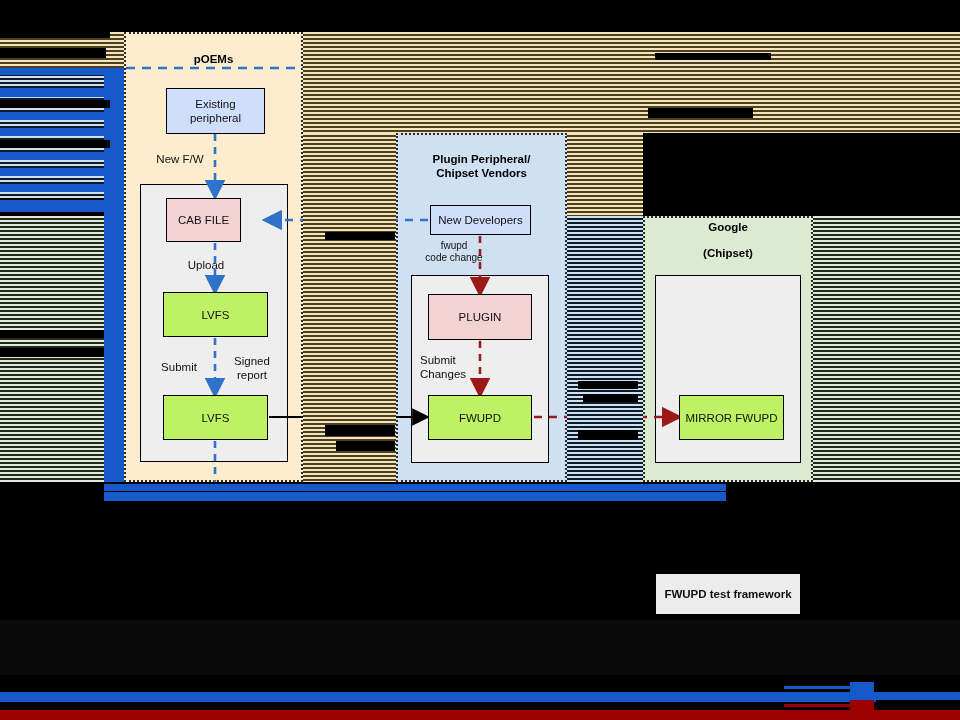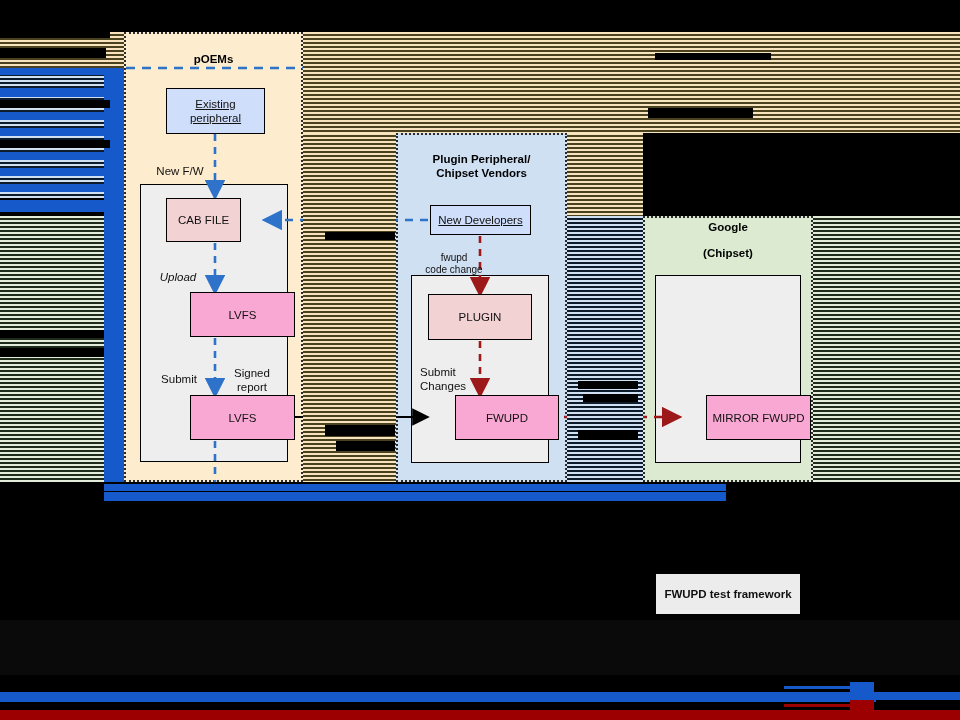--- a/index.html
+++ b/index.html
@@ -26,38 +26,38 @@
           background:#dcead1;border:2px dotted #2b2b2b;}
 
   .innerbox{position:absolute;background:#eeeeee;border:1.5px solid #000;box-sizing:border-box;}
   .poems-inner {left:140px;top:184px;width:148px;height:278px;}
   .plugin-inner{left:411px;top:275px;width:138px;height:188px;}
   .google-inner{left:655px;top:275px;width:146px;height:188px;}
 
   .node{position:absolute;box-sizing:border-box;border:1.5px solid #000;
         display:flex;align-items:center;justify-content:center;text-align:center;
         font-size:11.5px;color:#111;line-height:14px;}
-  .n-blue {background:#cfdefb;text-decoration:underline;}
+  .n-blue {background:#cfdefb;}
   .n-pink {background:#f3d2d4;}
-  .n-green{background:#f9a8d4;margin-left:27px;}
+  .n-green{background:#bef264;}
 
   .node-existing{left:166px;top:88px;width:99px;height:46px;}
   .node-cab     {left:166px;top:198px;width:75px;height:44px;}
   .node-lvfs1   {left:163px;top:292px;width:105px;height:45px;}
   .node-lvfs2   {left:163px;top:395px;width:105px;height:45px;}
   .node-newperi {left:430px;top:205px;width:101px;height:30px;}
   .node-plugin  {left:428px;top:294px;width:104px;height:46px;}
   .node-fwupd   {left:428px;top:395px;width:104px;height:45px;}
   .node-mlvfs   {left:679px;top:294px;width:105px;height:46px;}
   .node-mfwupd  {left:679px;top:395px;width:105px;height:45px;}
   .node-testfw  {left:656px;top:574px;width:144px;height:40px;font-weight:bold;background:#ececec;border:none;}
 
-  .edge-label{position:absolute;font-size:11.5px;color:#111;line-height:14px;text-align:center;margin-top:12px;}
+  .edge-label{position:absolute;font-size:11.5px;color:#111;line-height:14px;text-align:center;}
   .lbl-newfw  {left:144px;top:152px;width:72px;}
-  .lbl-upload {left:148px;top:258px;width:60px;font-style:italic;}
+  .lbl-upload {left:176px;top:258px;width:60px;}
   .lbl-submit {left:150px;top:360px;width:58px;}
   .lbl-signed {left:222px;top:354px;width:60px;}
   .lbl-fwupd  {left:418px;top:240px;width:72px;font-size:10px;line-height:12px;}
   .lbl-submitc{left:420px;top:353px;width:58px;text-align:left;}
 
   svg.arrows{position:absolute;left:0;top:0;width:960px;height:720px;overflow:visible;}
 
   
   #glitch{position:absolute;left:0;top:0;width:960px;height:720px;pointer-events:none;}
   .band{position:absolute;left:0;width:960px;}

